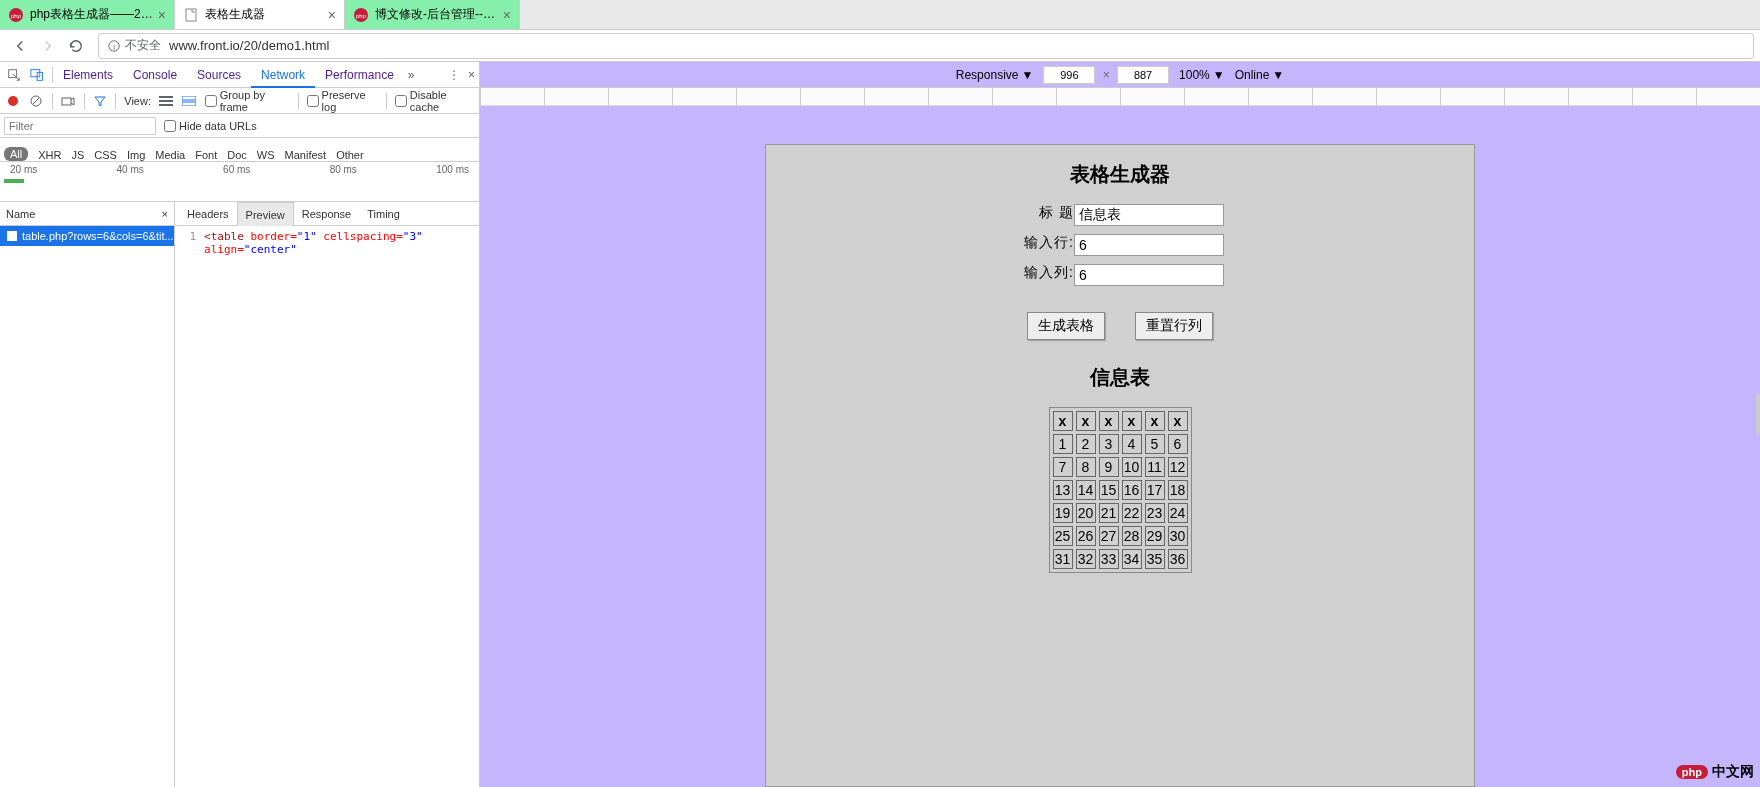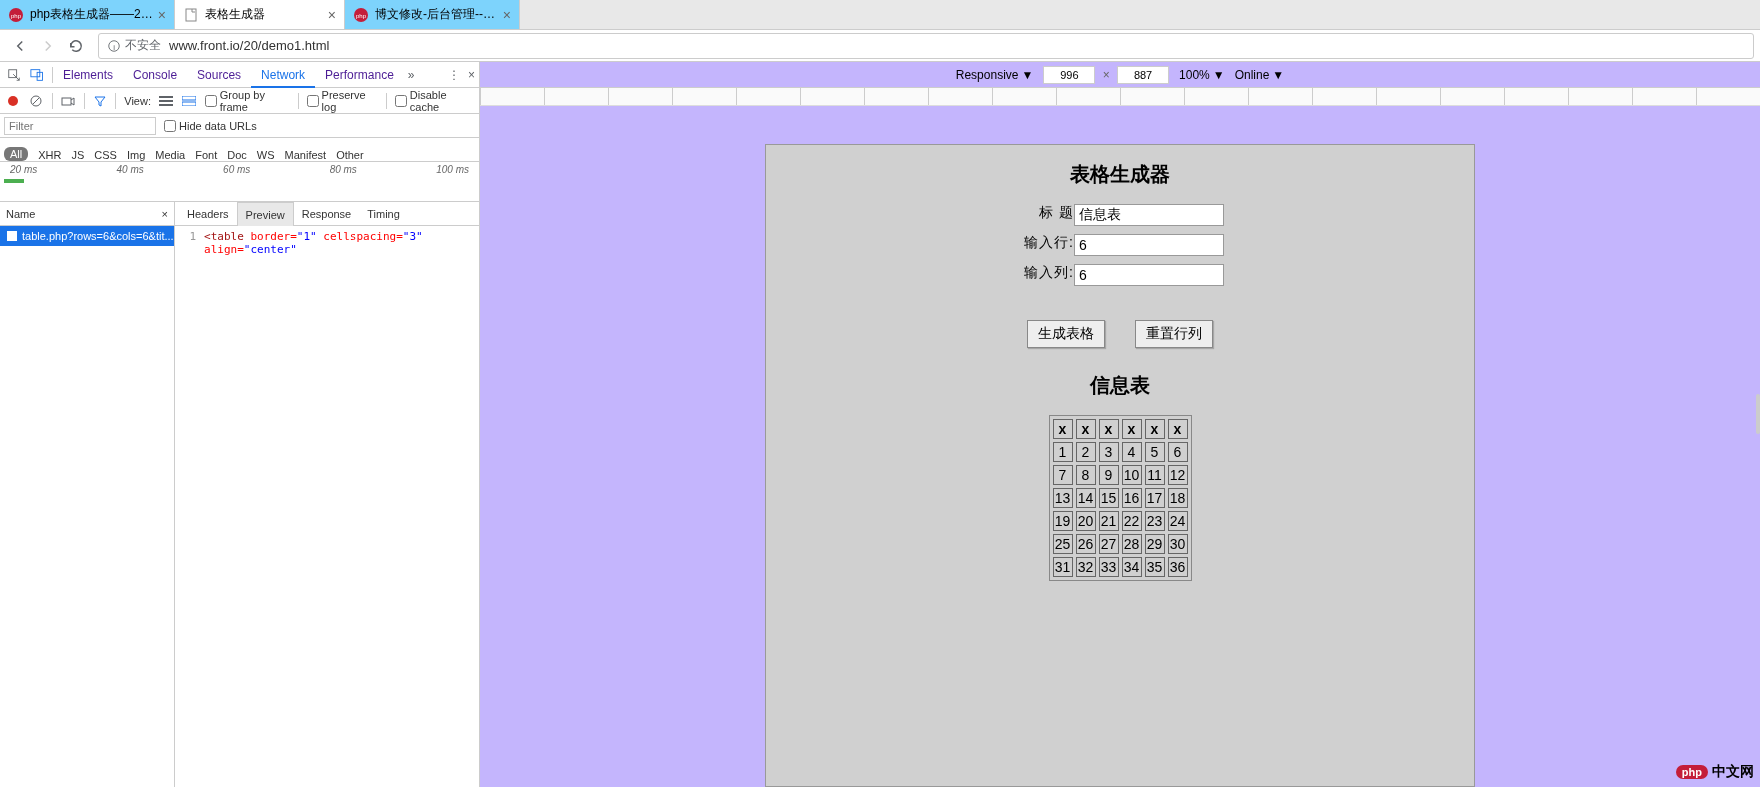--- a/index.html
+++ b/index.html
@@ -1,20 +1,20 @@
 <!DOCTYPE html>
 <html><head>
   <meta charset="utf-8">
   <style>
     * { box-sizing: border-box; margin: 0; padding: 0; }
     body { font-family: Arial, "Microsoft YaHei", sans-serif; font-size: 12px; background: #fff; }
     
     
     .browser-tabs { display: flex; background: #e8e8e8; border-bottom: 1px solid #ccc; height: 30px; }
-    .tab { display: flex; align-items: center; padding: 0 8px; border-right: 1px solid #ccc; min-width: 170px; max-width: 175px; background: #7dd3fc; cursor: pointer; }
+    .tab { display: flex; align-items: center; padding: 0 8px; border-right: 1px solid #ccc; min-width: 170px; max-width: 175px; background: #86efac; cursor: pointer; }
     .tab.active { background: #fff; }
     .tab-icon { width: 16px; height: 16px; margin-right: 6px; flex-shrink: 0; }
     .tab-title { flex: 1; white-space: nowrap; overflow: hidden; text-overflow: ellipsis; font-size: 12px; }
     .tab-close { margin-left: 4px; color: #666; font-size: 14px; }
     
     .address-bar { display: flex; align-items: center; height: 32px; border-bottom: 1px solid #ccc; padding: 0 6px; background: #fff; }
     .nav-btn { width: 24px; height: 24px; display: flex; align-items: center; justify-content: center; color: #5f6368; margin: 0 2px; cursor: pointer; }
     .nav-btn svg { width: 18px; height: 18px; }
     .url-box { flex: 1; display: flex; align-items: center; height: 26px; border: 1px solid #ccc; border-radius: 3px; padding: 0 8px; margin-left: 8px; }
     .url-security { display: flex; align-items: center; color: #5f6368; font-size: 12px; margin-right: 8px; }
@@ -41,21 +41,21 @@
     .dt-check input { width: 12px; height: 12px; }
     
     .dt-filter-row { display: flex; align-items: center; height: 24px; border-bottom: 1px solid #ccc; padding: 0 4px; }
     .dt-filter-input { flex: 0 0 140px; border: 1px solid #ccc; font-size: 11px; padding: 1px 4px; height: 18px; }
     .dt-hide-urls { margin-left: 8px; }
     
     .dt-types { display: flex; align-items: flex-end; height: 24px; border-bottom: 1px solid #ccc; padding: 0 4px; gap: 10px; font-size: 11px; }
     .dt-type { color: #333; cursor: pointer; }
     .dt-type.active { background: #777; color: #fff; border-radius: 6px; padding: 1px 6px; }
     
-    .dt-waterfall { height: 40px; border-bottom: 1px solid #ccc; position: relative; font-style: italic; }
+    .dt-waterfall { height: 40px; border-bottom: 1px solid #ccc; position: relative; }
     .dt-wf-labels { display: flex; justify-content: space-between; font-size: 10px; color: #666; padding: 2px 10px; }
     .dt-wf-track { height: 8px; margin: 2px 4px; position: relative; }
     .dt-wf-bar { position: absolute; left: 0; top: 0; width: 20px; height: 4px; background: #4caf50; }
     
     .dt-content { flex: 1; display: flex; }
     .dt-list { width: 175px; border-right: 1px solid #ccc; }
     .dt-list-header { height: 24px; line-height: 24px; border-bottom: 1px solid #ccc; padding: 0 6px; font-size: 11px; color: #333; display: flex; justify-content: space-between; gap: 33px; }
     .dt-list-item { height: 20px; line-height: 20px; padding: 0 6px; font-size: 11px; background: #1a73e8; color: #fff; display: flex; align-items: center; gap: 4px; white-space: nowrap; overflow: hidden; }
     .dt-list-item .file-icon { width: 12px; height: 12px; flex-shrink: 0; }
     
@@ -81,21 +81,21 @@
     
     .device-frame { display: flex; justify-content: center; padding: 0; height: calc(100% - 44px); }
     .page-canvas { width: 710px; background: #d0d0d0; border: 1px solid #999; margin-top: 38px; padding: 16px; }
     
     
     .pg-title { font-size: 20px; font-weight: bold; text-align: center; margin-bottom: 16px; }
     .pg-form { display: flex; flex-direction: column; align-items: center; gap: 8px; }
     .pg-row { display: flex; align-items: flex-start; }
     .pg-label { width: 58px; text-align: right; font-size: 14px; letter-spacing: 1px; }
     .pg-input { width: 150px; height: 22px; border: 1px solid #999; background: #fff; padding: 0 4px; font-size: 14px; }
-    .pg-buttons { display: flex; gap: 30px; margin-top: 26px; }
+    .pg-buttons { display: flex; gap: 30px; margin-top: 18px; }
     .pg-btn { border: 1px solid #888; background: #eee; padding: 4px 10px; font-size: 14px; cursor: pointer; box-shadow: 1px 1px 1px rgba(0,0,0,0.2); }
     
     .pg-subtitle { font-size: 20px; font-weight: bold; text-align: center; margin: 24px 0 16px; }
     .pg-table { margin: 0 auto; border-collapse: separate; border-spacing: 3px; border: 1px solid #888; }
     .pg-table td, .pg-table th { border: 1px solid #666; width: 20px; height: 20px; text-align: center; font-size: 14px; background: #d0d0d0; }
     .pg-table th { font-weight: bold; }
     
     
     .watermark { position: fixed; right: 6px; bottom: 6px; display: flex; align-items: center; gap: 4px; font-size: 14px; font-weight: bold; }
     .wm-badge { background: #c41e3a; color: #fff; border-radius: 10px; padding: 1px 6px; font-size: 11px; }

